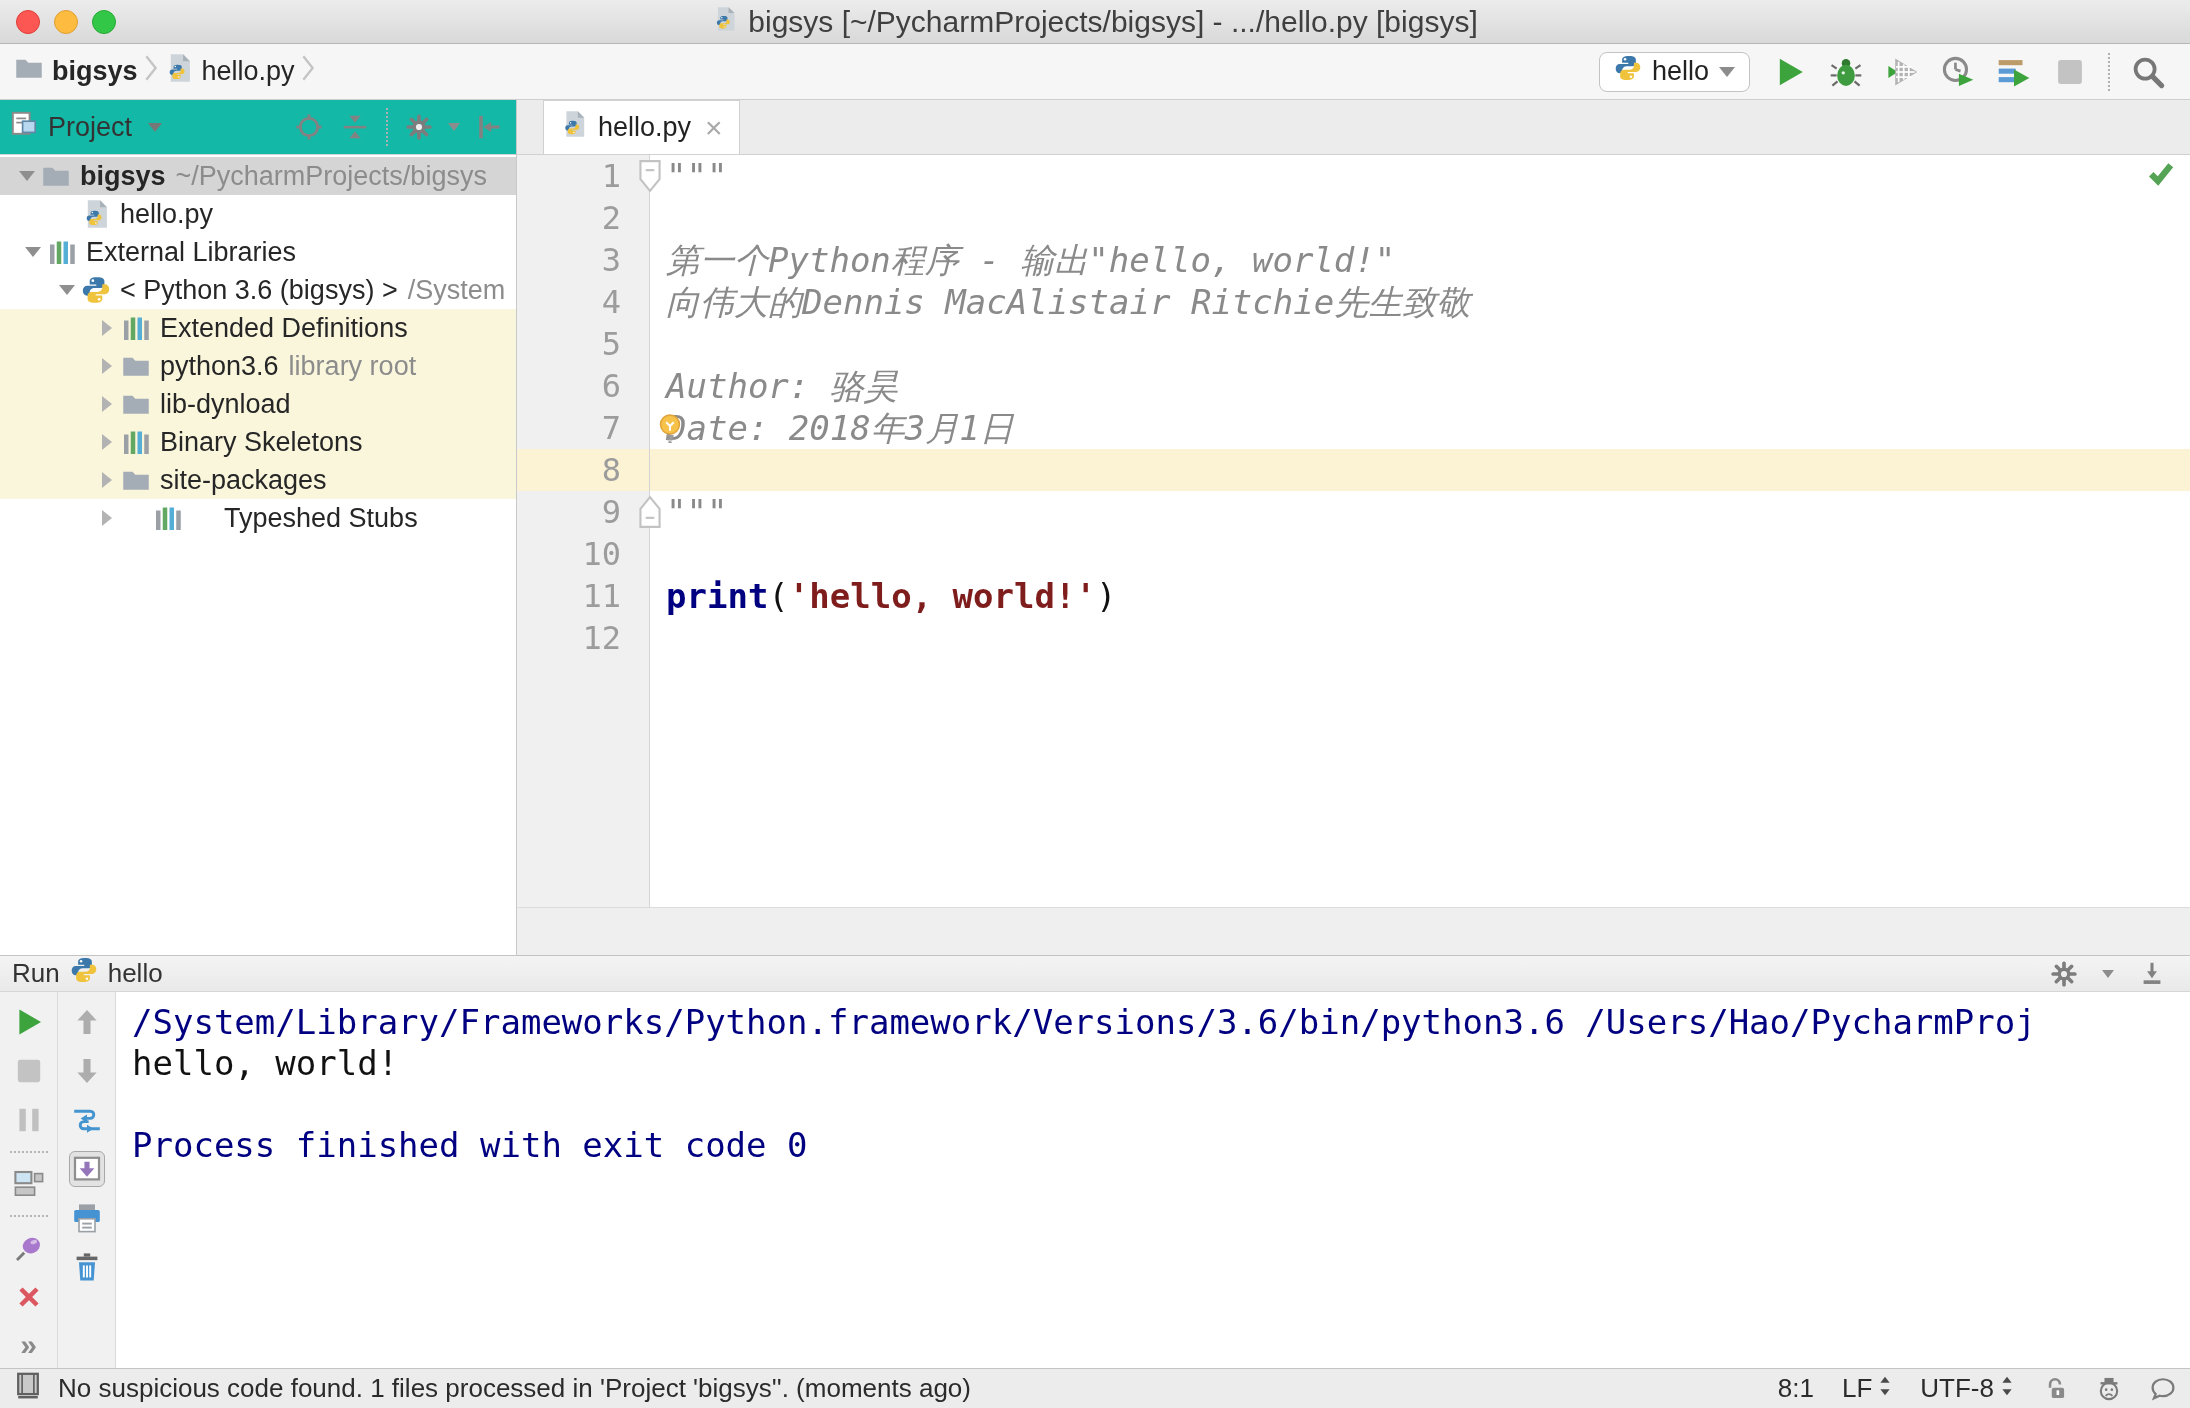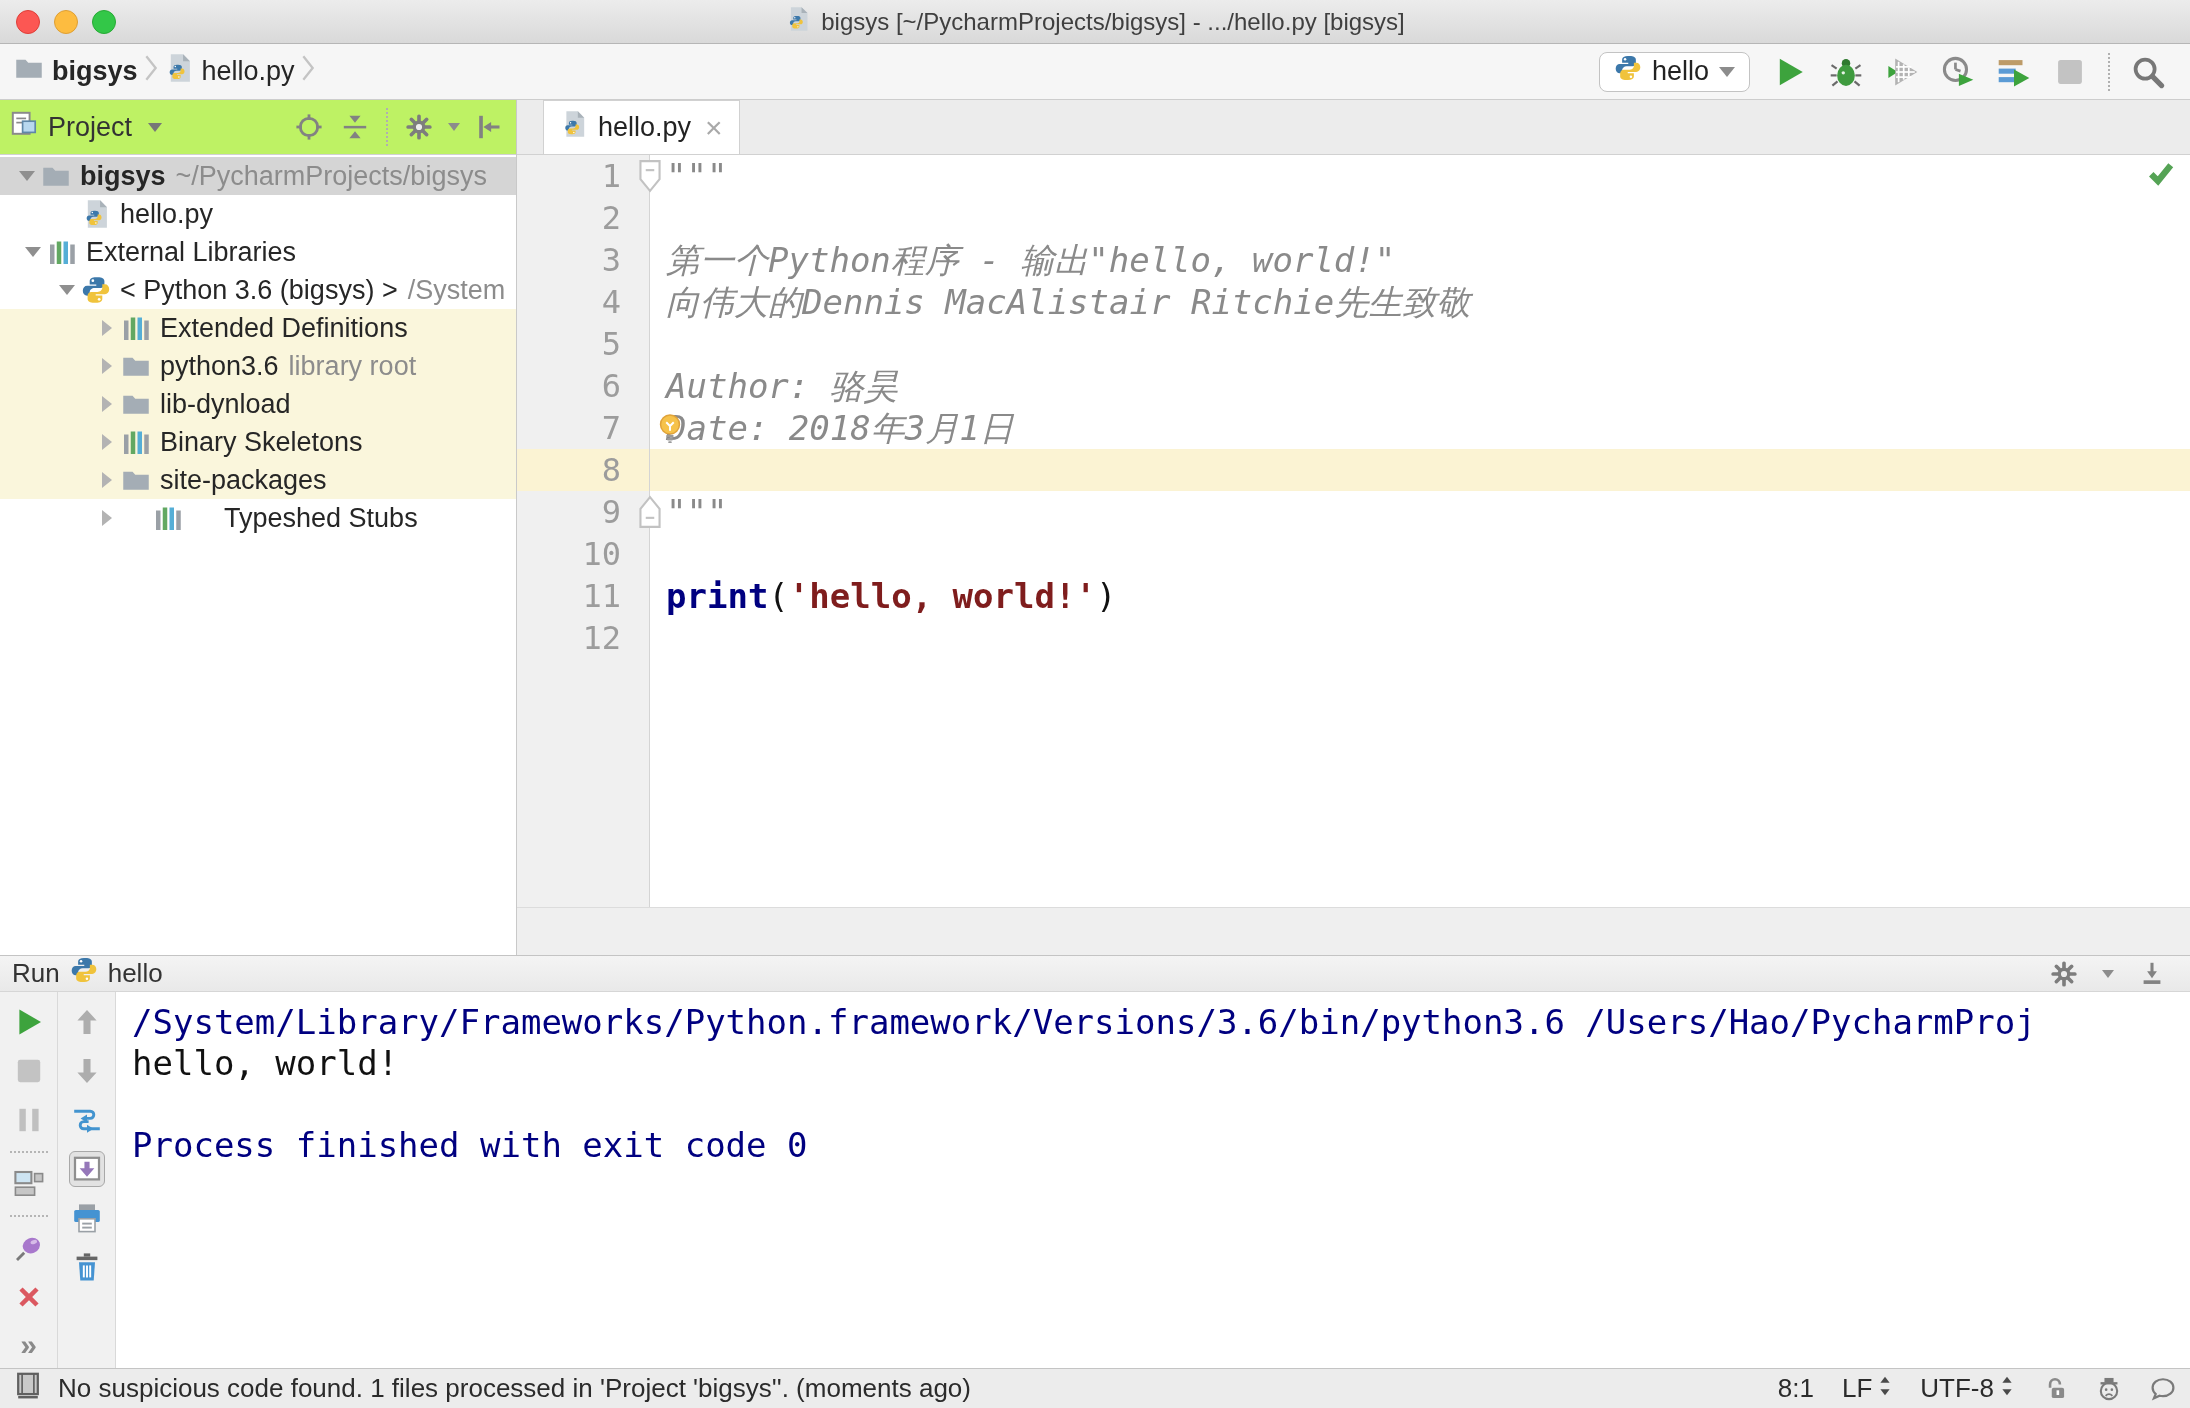--- a/index.html
+++ b/index.html
@@ -8,21 +8,21 @@
 
   
   #titlebar { position:absolute; left:0; top:0; width:100%; height:44px;
     background:linear-gradient(#ececec,#d9d9d9); border-bottom:1px solid #b6b6b6;
     display:flex; align-items:center; justify-content:center; }
   #traffic { position:absolute; left:16px; top:0; height:44px; display:flex; align-items:center; gap:14px; }
   .tl { width:24px; height:24px; border-radius:50%; }
   .tl.red { background:#fc5753; border:1px solid #df3e38; }
   .tl.yellow { background:#fdbc40; border:1px solid #de9f34; }
   .tl.green { background:#33c748; border:1px solid #27aa35; }
-  #window-title { font-size:24px; color:#3f3f3f; display:flex; align-items:center; gap:10px; }
+  #window-title { font-size:30px; color:#3f3f3f; display:flex; align-items:center; gap:10px; }
   #window-title .icon svg { width:26px; height:26px; }
 
   
   #navbar { position:absolute; left:0; top:44px; width:100%; height:56px; background:#f6f6f6;
     border-bottom:1px solid #cdcdcd; display:flex; align-items:center; padding:0 14px; }
   #breadcrumbs { display:flex; align-items:center; gap:6px; font-size:27px; color:#262626; }
   .crumb { display:flex; align-items:center; gap:8px; }
   .crumb .icon svg { width:30px; height:30px; }
   .crumb.bold { font-weight:bold; }
   .crumb-sep svg { width:14px; height:30px; }
@@ -33,21 +33,21 @@
   .dd-arrow { width:0; height:0; border-left:8px solid transparent; border-right:8px solid transparent;
     border-top:10px solid #8c8c8c; display:inline-block; }
   .tb-btn { width:40px; height:40px; display:flex; align-items:center; justify-content:center; }
   .tb-btn svg { width:34px; height:34px; }
   .vdots { width:0; height:38px; border-left:2px dotted #b0b0b0; margin:0 2px; }
 
   
   #main { position:absolute; left:0; top:100px; width:100%; height:855px; display:flex; }
   #project-panel { width:517px; height:100%; background:#fff; border-right:1px solid #c9c9c9;
     display:flex; flex-direction:column; }
-  #project-header { height:55px; background:#bef264; border-bottom:1px solid #d2d2d2;
+  #project-header { height:55px; background:#14b8a6; border-bottom:1px solid #d2d2d2;
     display:flex; align-items:center; padding:0 10px; gap:10px; font-size:27px; color:#333; }
   #project-header .icon svg { width:28px; height:28px; }
   #ph-title { margin-right:6px; }
   #ph-dd { width:0;height:0;border-left:7px solid transparent;border-right:7px solid transparent;border-top:9px solid #777; }
   #ph-actions { margin-left:auto; display:flex; align-items:center; gap:12px; }
   #ph-actions .tb-btn { width:34px; height:34px; }
   #ph-actions .tb-btn svg { width:28px; height:28px; }
 
   #tree { flex:1; overflow:hidden; padding-top:2px; }
   .tree-row { height:38px; display:flex; align-items:center; white-space:nowrap; overflow:hidden;

